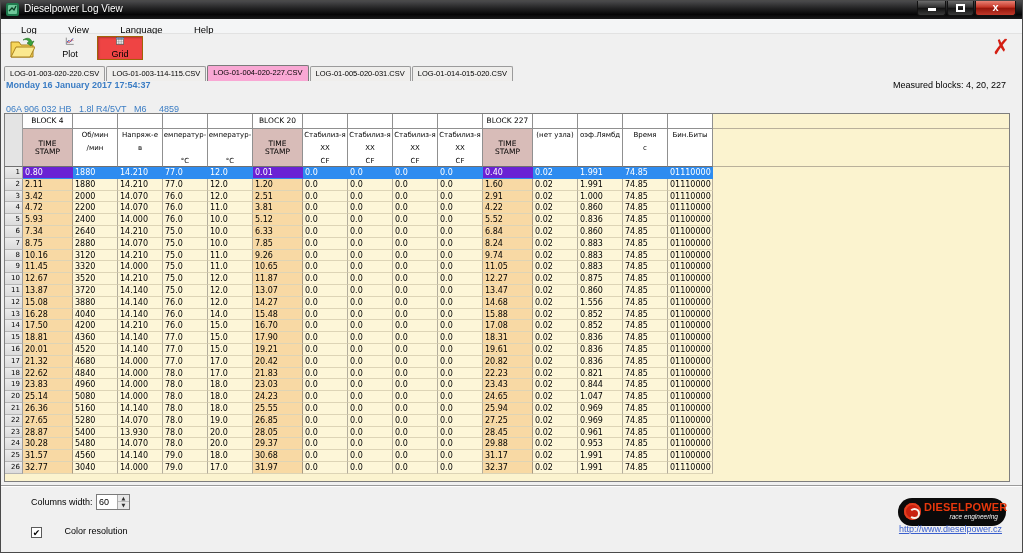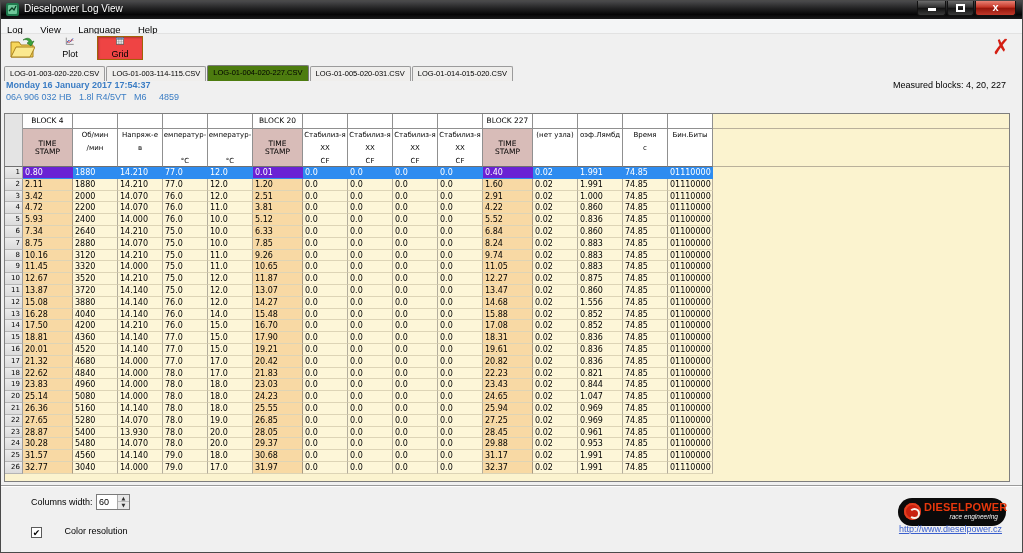--- a/index.html
+++ b/index.html
@@ -15,43 +15,43 @@
   .winbtn { position:absolute; top:0; height:15px; border:1px solid #111; border-top:none; border-radius:0 0 3px 3px;
     background:linear-gradient(180deg,#6b6b6b,#2e2e2e 45%,#111 50%,#3a3a3a); color:#fff; text-align:center; font-size:9px; line-height:13px; cursor:pointer; }
   #btn-min { right:76px; width:29px; }
   #btn-max { right:48px; width:27px; }
   #btn-close { right:6px; width:41px; background:linear-gradient(180deg,#e98274,#c43425 45%,#93150a 50%,#c0392b); font-size:11px; font-weight:bold; }
   .glyph-min { display:inline-block; width:8px; height:3px; background:#fff; margin-top:7px; }
   .glyph-max { display:inline-block; width:9px; height:8px; border:2px solid #fff; margin-top:3px; background:transparent; }
 
   
   #menubar { position:absolute; left:0; top:18px; width:100%; height:15px; background:#f4f5f6; border-bottom:1px solid #e2e2e2; }
-  .menu-item { display:inline-block; padding:1px 7px 0 6px; font-size:9.5px; color:#000; cursor:pointer; }
+  .menu-item { display:inline-block; padding:1px 7px 0 20px; font-size:9.5px; color:#000; cursor:pointer; }
   .menu-item::first-letter { text-decoration:underline; }
 
   
   #toolbar { position:absolute; left:0; top:33px; width:100%; height:29px; background:#f0f0f0; }
   #open-btn { position:absolute; left:8px; top:2px; width:26px; height:24px; cursor:pointer; }
   .tool-btn { position:absolute; top:2px; height:24px; width:46px; background:#f0f0f0; border:1px solid transparent;
     font-size:9px; color:#000; cursor:pointer; display:flex; align-items:center; justify-content:center; gap:4px;flex-direction:column; }
   #plot-btn { left:46px; }
   #grid-btn { left:96px; border:1px solid #a16207; background:#ef4444; box-shadow:inset 1px 1px 2px rgba(0,0,0,.25); }
   #close-x { position:absolute; right:8px; top:1px; width:26px; height:25px; color:#d41e12; font-size:21px; font-weight:bold; line-height:24px; text-align:center; cursor:pointer; font-family:"DejaVu Sans",sans-serif; }
 
   
   #tabbar { position:absolute; left:3px; top:62px; width:1006px; height:16px; }
   .tab { display:inline-block; height:15px; padding:2px 5px 0 5px; font-size:7.5px; color:#000; white-space:nowrap;
     border:1px solid #9b9b9b; border-bottom:none; border-radius:2px 2px 0 0; background:#efeeec; margin-right:1px; cursor:pointer; vertical-align:bottom; }
-  .tab.active { background:#4d7c0f; height:16px; position:relative; z-index:2; border-color:#7b7b7b;text-align:right; }
+  .tab.active { background:#f9a8d4; height:16px; position:relative; z-index:2; border-color:#7b7b7b;text-align:right; }
 
   
   #info { position:absolute; left:0; top:78px; width:1023px; height:34px; }
   .info-line { position:absolute; left:5px; color:#3b7dc4; font-size:9px; white-space:pre; }
   #info-line1 { top:1px;font-weight:bold; }
-  #info-line2 { top:13px; }
+  #info-line2 { top:25px; }
   #measured { position:absolute; right:18px; top:1px; color:#000; font-size:9px; }
 
   
   #grid { position:absolute; left:3px; top:112px; width:1006px; height:369px; background:#fbf3cf;
     border:1px solid #7e7e7e; overflow:hidden; font-family:"DejaVu Sans",sans-serif; }
   .grow { display:flex; width:100%; }
   .w-g { width:18px; flex:none; }
   .w-ts { width:50px; flex:none; }
   .w-n { width:45px; flex:none; }
   .fill { flex:1; }

